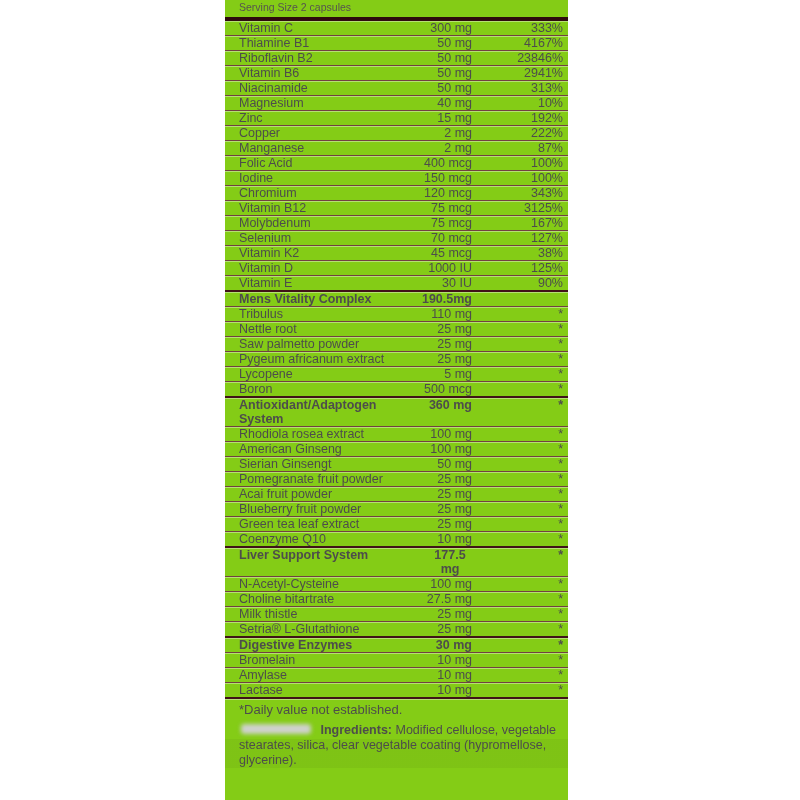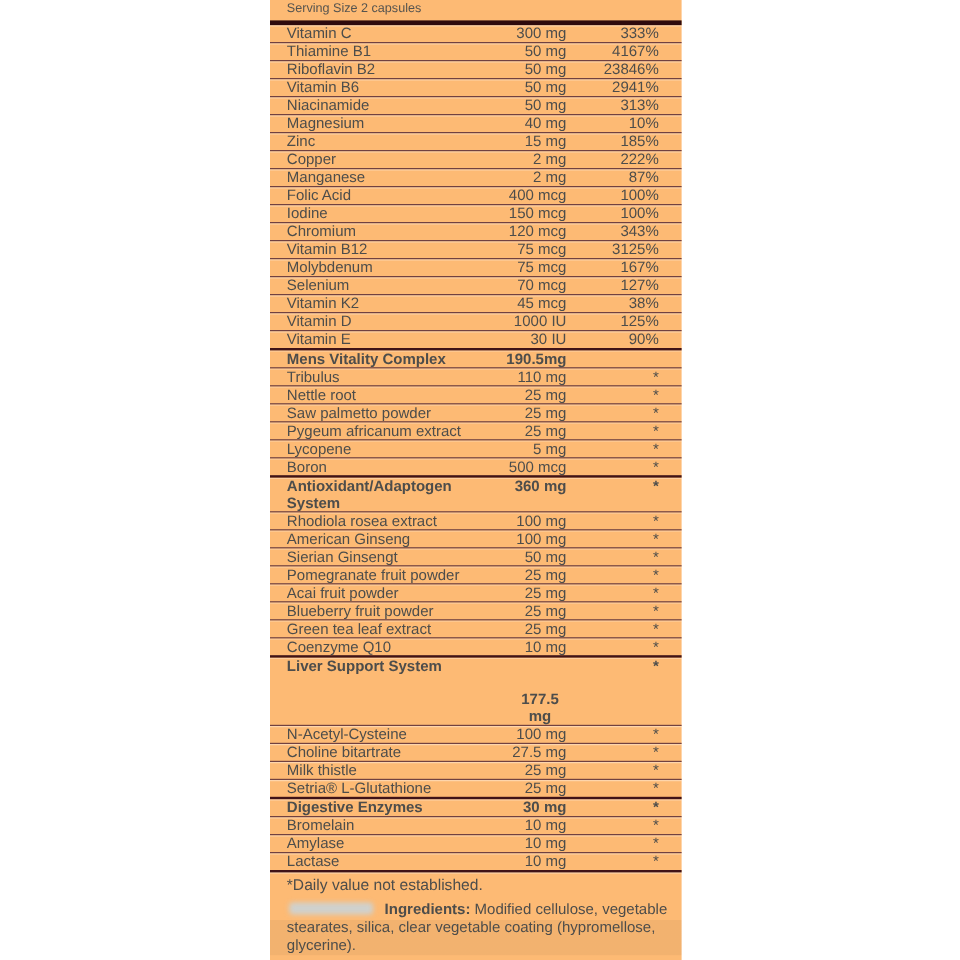--- a/index.html
+++ b/index.html
@@ -7,55 +7,55 @@
     width:800px;height:800px;
     background:#ffffff;
     font-family:"Liberation Sans", sans-serif;
     position:relative;
     overflow:hidden;
   }
   .label{
     position:absolute;
     left:225px;top:0;
     width:343px;height:800px;
-    background:#fdba74;
+    background:#84cc16;
     color:#4d4d4b;
     box-sizing:border-box;
   }
   .serving-header{
     padding:2px 8px 3px 14px;
     font-size:10.5px;
     line-height:11.5px;
     color:#56544f;
   }
   .heavy-bar{
     height:4px;
     background:#2e0a0d;
     width:100%;
   }
   .facts-table{width:100%;}
   .row{
     display:flex;
     align-items:flex-start;
     box-sizing:border-box;
-    padding:0 19px 0 14px;
+    padding:0 5px 0 14px;
     min-height:14px;
     line-height:14px;
     font-size:12.5px;
     border-top:1px solid #714140;
     box-shadow:inset 0 1px 0 rgba(255,255,255,0.40);
   }
   .row.bold{
     font-weight:bold;
     border-top:2px solid #401317;
   }
   .row:first-child{border-top:none;}
   .c-name{width:161px;}
   .c-amt{width:72px;text-align:right;}
-  .c-amt .wrap{display:inline-block;width:44px;text-align:center;margin-top:28px;}
+  .c-amt .wrap{display:inline-block;width:44px;text-align:center;}
   .c-dv{flex:1;text-align:right;}
   .table-end-bar{
     height:2px;background:#401317;width:100%;
     box-shadow:0 1px 0 rgba(255,255,255,0.4);
   }
   .footnote{
     padding:4px 8px 0 14px;
     font-size:13px;
     line-height:14px;
   }
@@ -122,21 +122,21 @@
 
   <div class="row">
     <span class="c-name">Magnesium</span>
     <span class="c-amt">40 mg</span>
     <span class="c-dv">10%</span>
   </div>
 
   <div class="row">
     <span class="c-name">Zinc</span>
     <span class="c-amt">15 mg</span>
-    <span class="c-dv">185%</span>
+    <span class="c-dv">192%</span>
   </div>
 
   <div class="row">
     <span class="c-name">Copper</span>
     <span class="c-amt">2 mg</span>
     <span class="c-dv">222%</span>
   </div>
 
   <div class="row">
     <span class="c-name">Manganese</span>

